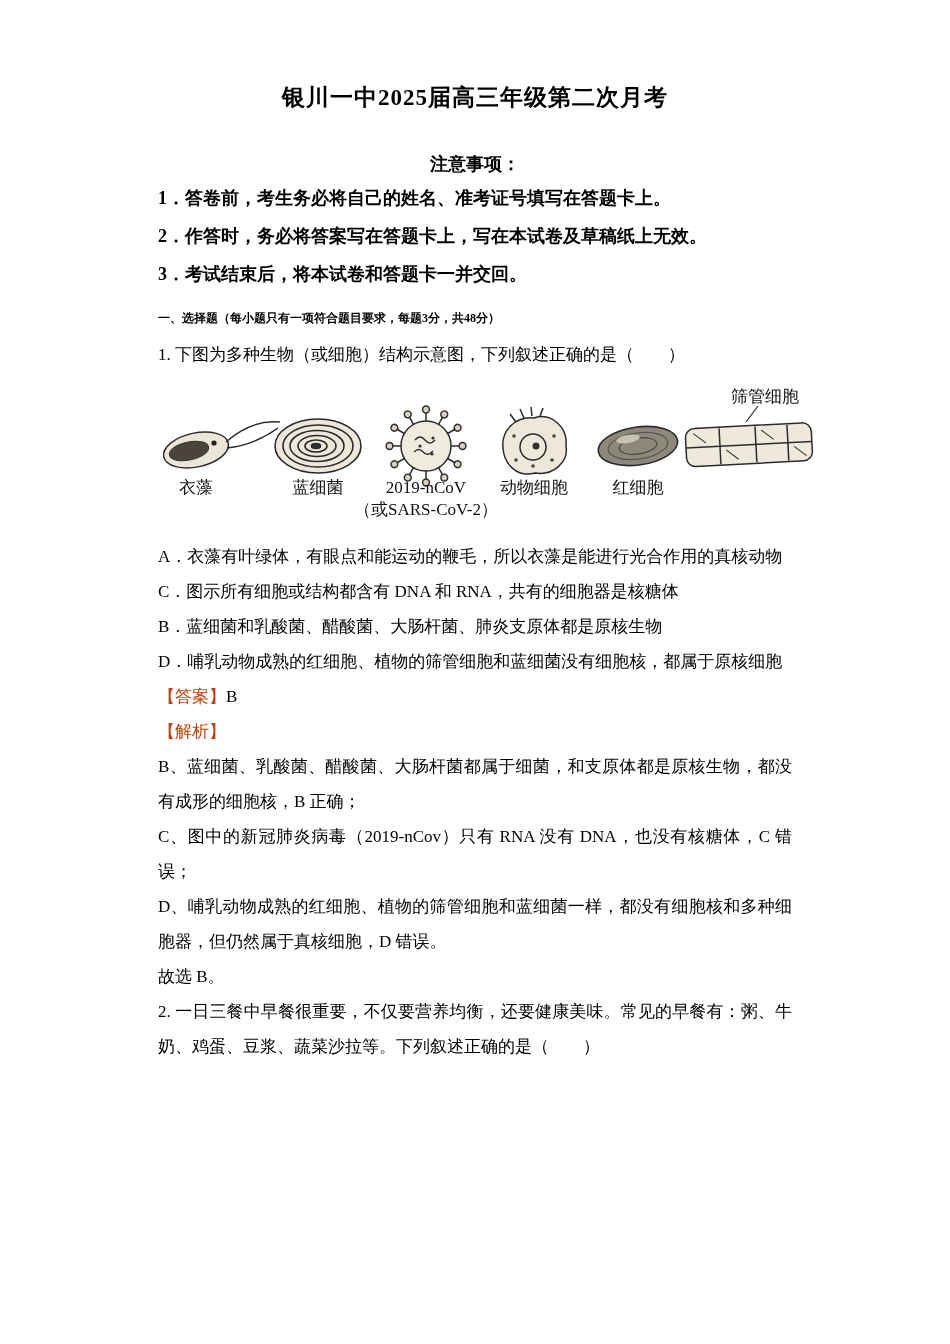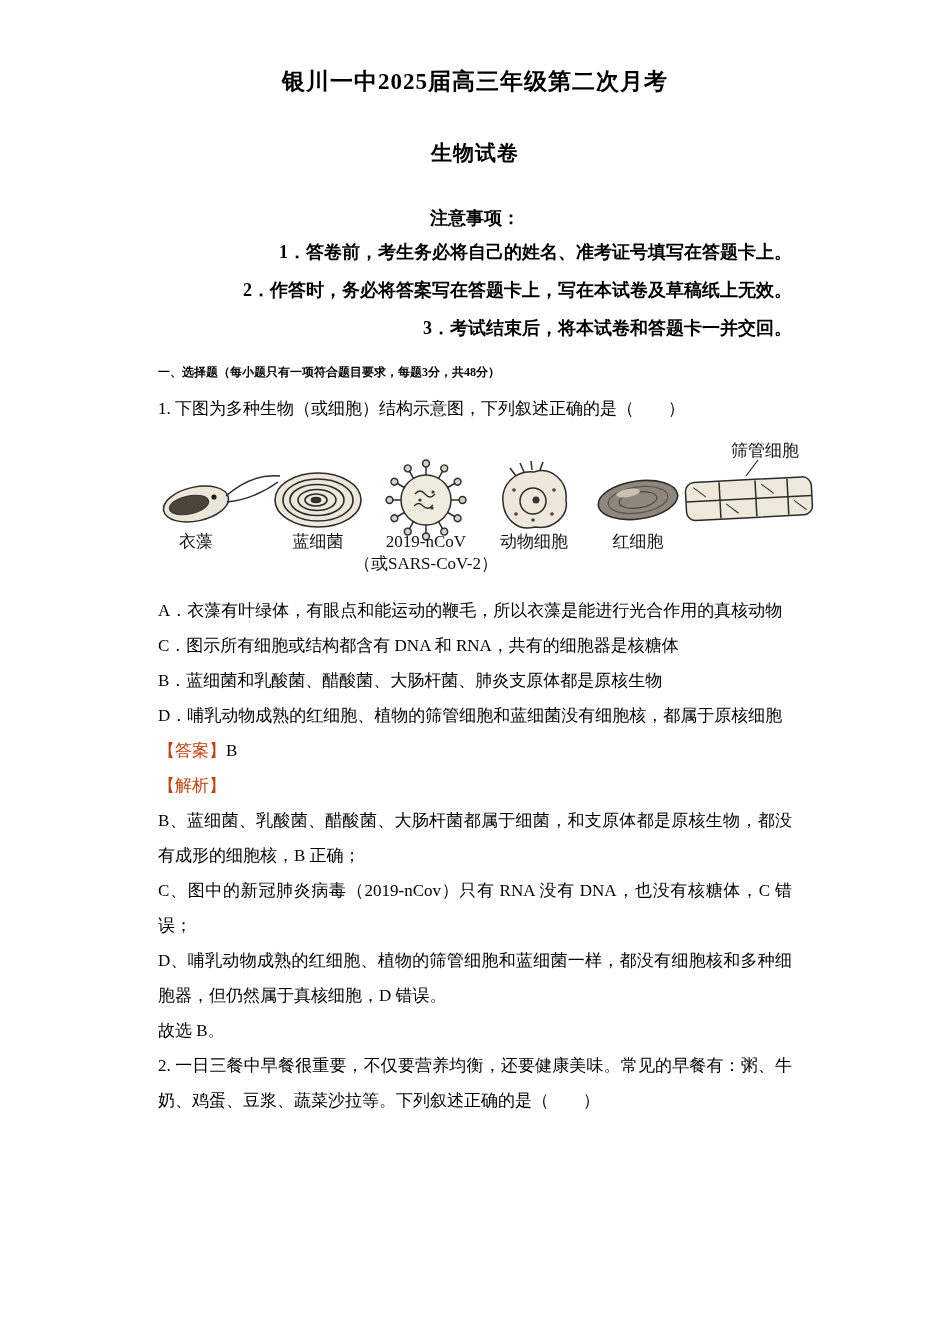--- a/index.html
+++ b/index.html
@@ -1,21 +1,21 @@
 <!DOCTYPE html>
 <html><head>
 <meta charset="utf-8">
 <style>
   html, body { margin: 0; padding: 0; background: #ffffff; }
   .page {
     width: 802px;
     min-height: 1344px;
     box-sizing: border-box;
     margin: 0 auto;
-    padding: 42px 84px 40px 84px;
+    padding: 58px 84px 40px 84px;
     background: #ffffff;
     color: #000000;
     font-family: "Liberation Serif", "DejaVu Serif", serif;
     font-size: 17px;
   }
   .doc-title {
     text-align: center;
     font-weight: bold;
     font-size: 23px;
     margin: 24px 0 0 0;
@@ -33,21 +33,20 @@
     font-size: 18px;
     margin: 36px 0 0 0;
     line-height: 30px;
     text-align: center;
   }
   .notice-item {
     font-weight: bold;
     font-size: 18px;
     margin: 0;
     line-height: 38px;
-    text-align: right;
   }
   .section-heading {
     font-weight: bold;
     font-size: 12px;
     margin: 6px 0 0 0;
     line-height: 38px;
   }
   p.body-line {
     margin: 0;
     line-height: 35px;
@@ -63,21 +62,20 @@
   .label-teal { color: #c2410c; }
   .gap-sm { margin-top: 2px; }
   svg text { font-family: "Liberation Serif", "DejaVu Serif", serif; fill: #111; }
 </style>
 </head>
 <body>
 
 <div class="page">
 
   <h1 class="doc-title">银川一中2025届高三年级第二次月考</h1>
-  <h2 class="doc-subtitle">生物试卷</h2>
 
   <p class="notice-heading">注意事项：</p>
   <p class="notice-item">1．答卷前，考生务必将自己的姓名、准考证号填写在答题卡上。</p>
   <p class="notice-item">2．作答时，务必将答案写在答题卡上，写在本试卷及草稿纸上无效。</p>
   <p class="notice-item">3．考试结束后，将本试卷和答题卡一并交回。</p>
 
   <p class="section-heading">一、选择题（每小题只有一项符合题目要求，每题3分，共48分）</p>
 
   <p class="body-line q-stem">1. 下图为多种生物（或细胞）结构示意图，下列叙述正确的是（　　）</p>
 

